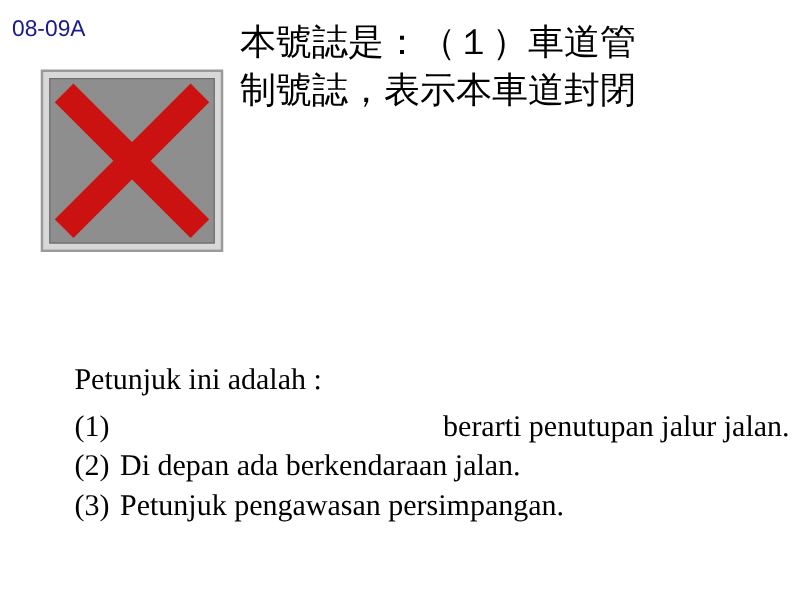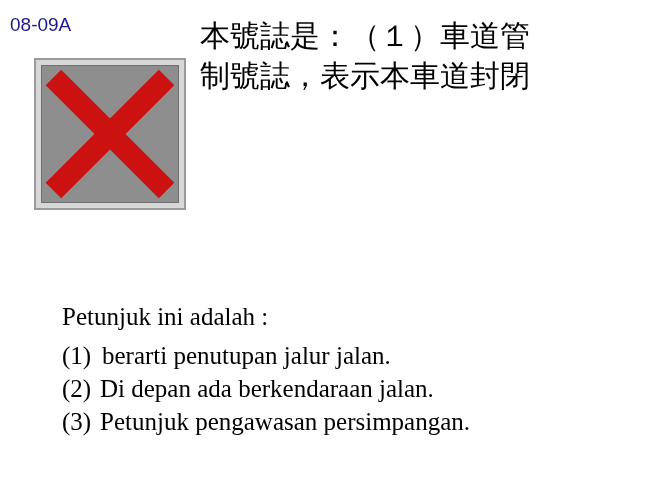--- a/index.html
+++ b/index.html
@@ -108,20 +108,21 @@
   .id-item .marker {
     flex: 0 0 auto;
     width: 38px;
   }
   .id-item .body {
     flex: 1 1 auto;
   }
   .id-item .body .cont {
     display: block;
     padding-left: 0;
+    text-align: right;
   }
   .id-item.first .marker { width: 40px; }
 </style>
 </head>
 <body>
 
 <div id="page">
 
   <div class="code-label">08-09A</div>
 

